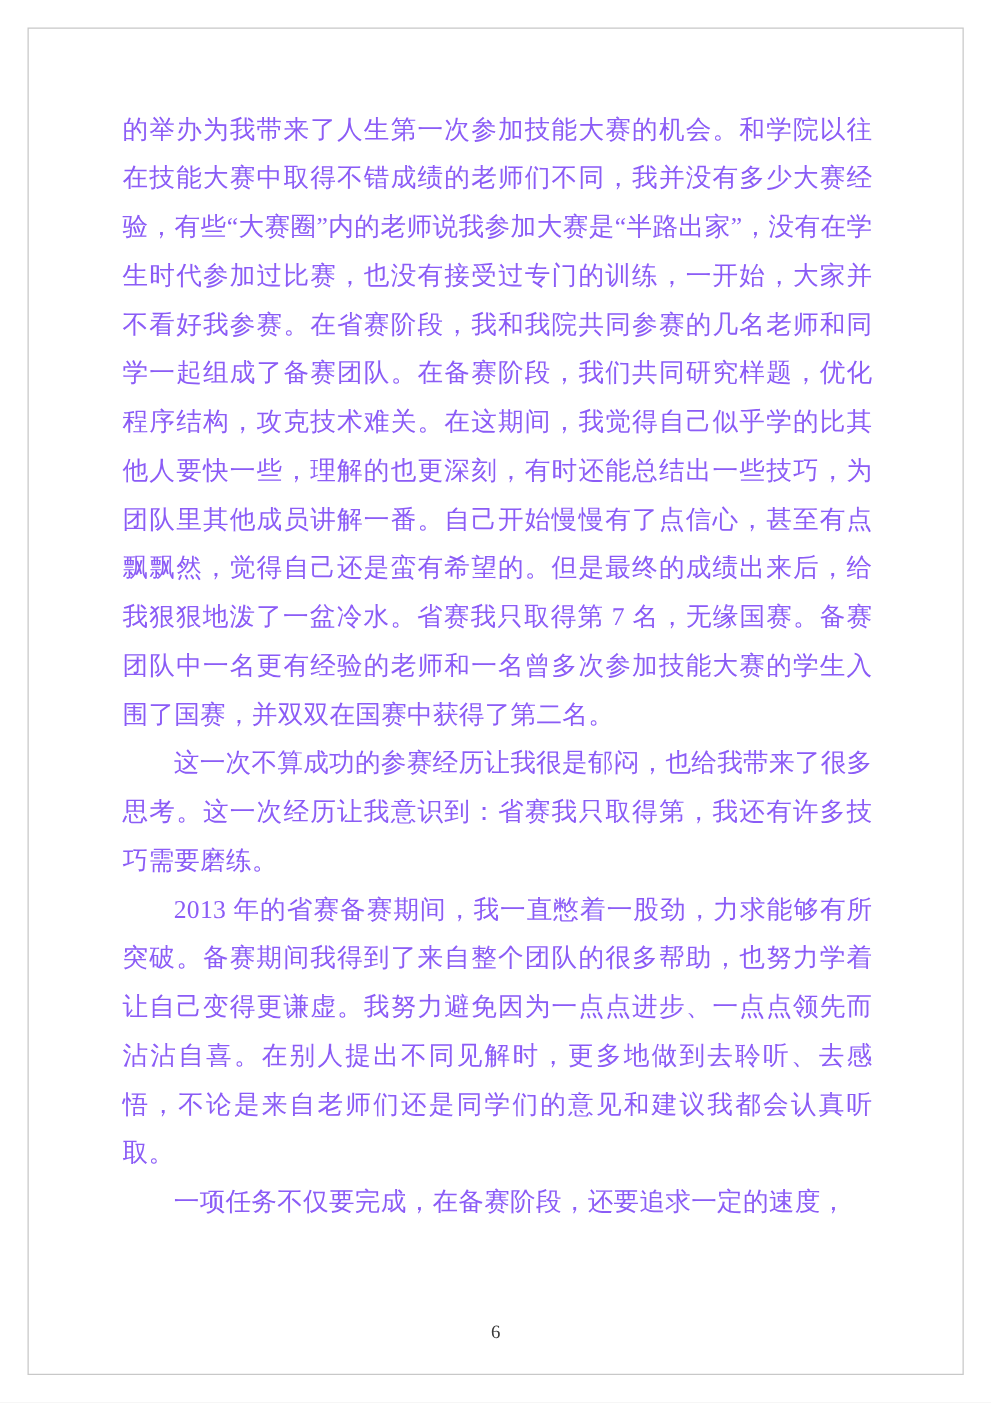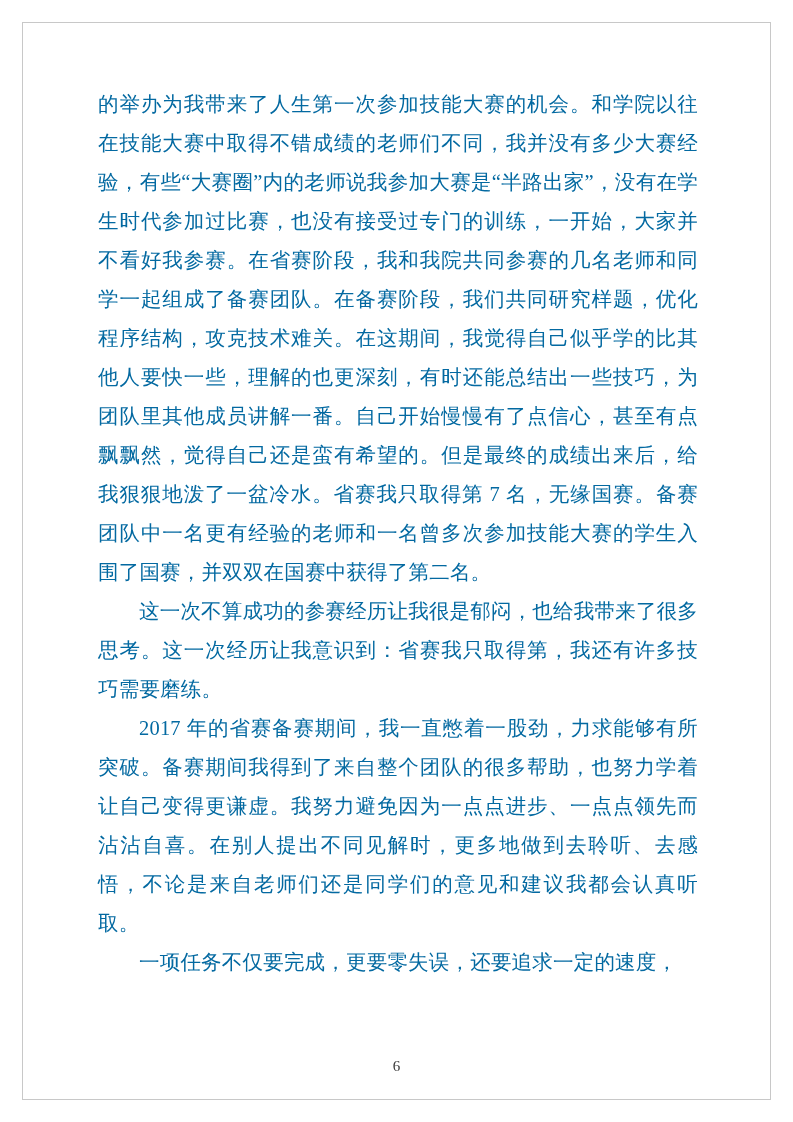--- a/index.html
+++ b/index.html
@@ -31,21 +31,21 @@
   }
   .content {
     position: absolute;
     left: 98px;
     top: 85px;
     width: 600px;
   }
   .para {
     font-size: 20.5px;
     line-height: 39px;
-    color: #0369a1;
+    color: #8b5cf6;
     text-align: justify;
     text-justify: inter-ideograph;
     margin: 0;
     letter-spacing: 0.2px;
     font-family: "Liberation Serif", "DejaVu Serif", serif;
   }
   .para.indent {
     text-indent: 2em;
   }
   .page-number {
@@ -61,18 +61,18 @@
 </style>
 </head>
 <body>
 
 <div class="page">
   <div class="page-border"></div>
 
   <div class="content">
     <p class="para">的举办为我带来了人生第一次参加技能大赛的机会。和学院以往在技能大赛中取得不错成绩的老师们不同，我并没有多少大赛经验，有些“大赛圈”内的老师说我参加大赛是“半路出家”，没有在学生时代参加过比赛，也没有接受过专门的训练，一开始，大家并不看好我参赛。在省赛阶段，我和我院共同参赛的几名老师和同学一起组成了备赛团队。在备赛阶段，我们共同研究样题，优化程序结构，攻克技术难关。在这期间，我觉得自己似乎学的比其他人要快一些，理解的也更深刻，有时还能总结出一些技巧，为团队里其他成员讲解一番。自己开始慢慢有了点信心，甚至有点飘飘然，觉得自己还是蛮有希望的。但是最终的成绩出来后，给我狠狠地泼了一盆冷水。省赛我只取得第 7 名，无缘国赛。备赛团队中一名更有经验的老师和一名曾多次参加技能大赛的学生入围了国赛，并双双在国赛中获得了第二名。</p>
     <p class="para indent">这一次不算成功的参赛经历让我很是郁闷，也给我带来了很多思考。这一次经历让我意识到：省赛我只取得第，我还有许多技巧需要磨练。</p>
-    <p class="para indent">2017 年的省赛备赛期间，我一直憋着一股劲，力求能够有所突破。备赛期间我得到了来自整个团队的很多帮助，也努力学着让自己变得更谦虚。我努力避免因为一点点进步、一点点领先而沾沾自喜。在别人提出不同见解时，更多地做到去聆听、去感悟，不论是来自老师们还是同学们的意见和建议我都会认真听取。</p>
-    <p class="para indent">一项任务不仅要完成，更要零失误，还要追求一定的速度，</p>
+    <p class="para indent">2013 年的省赛备赛期间，我一直憋着一股劲，力求能够有所突破。备赛期间我得到了来自整个团队的很多帮助，也努力学着让自己变得更谦虚。我努力避免因为一点点进步、一点点领先而沾沾自喜。在别人提出不同见解时，更多地做到去聆听、去感悟，不论是来自老师们还是同学们的意见和建议我都会认真听取。</p>
+    <p class="para indent">一项任务不仅要完成，在备赛阶段，还要追求一定的速度，</p>
   </div>
 
   <div class="page-number">6</div>
 </div>
 
 </body></html>

